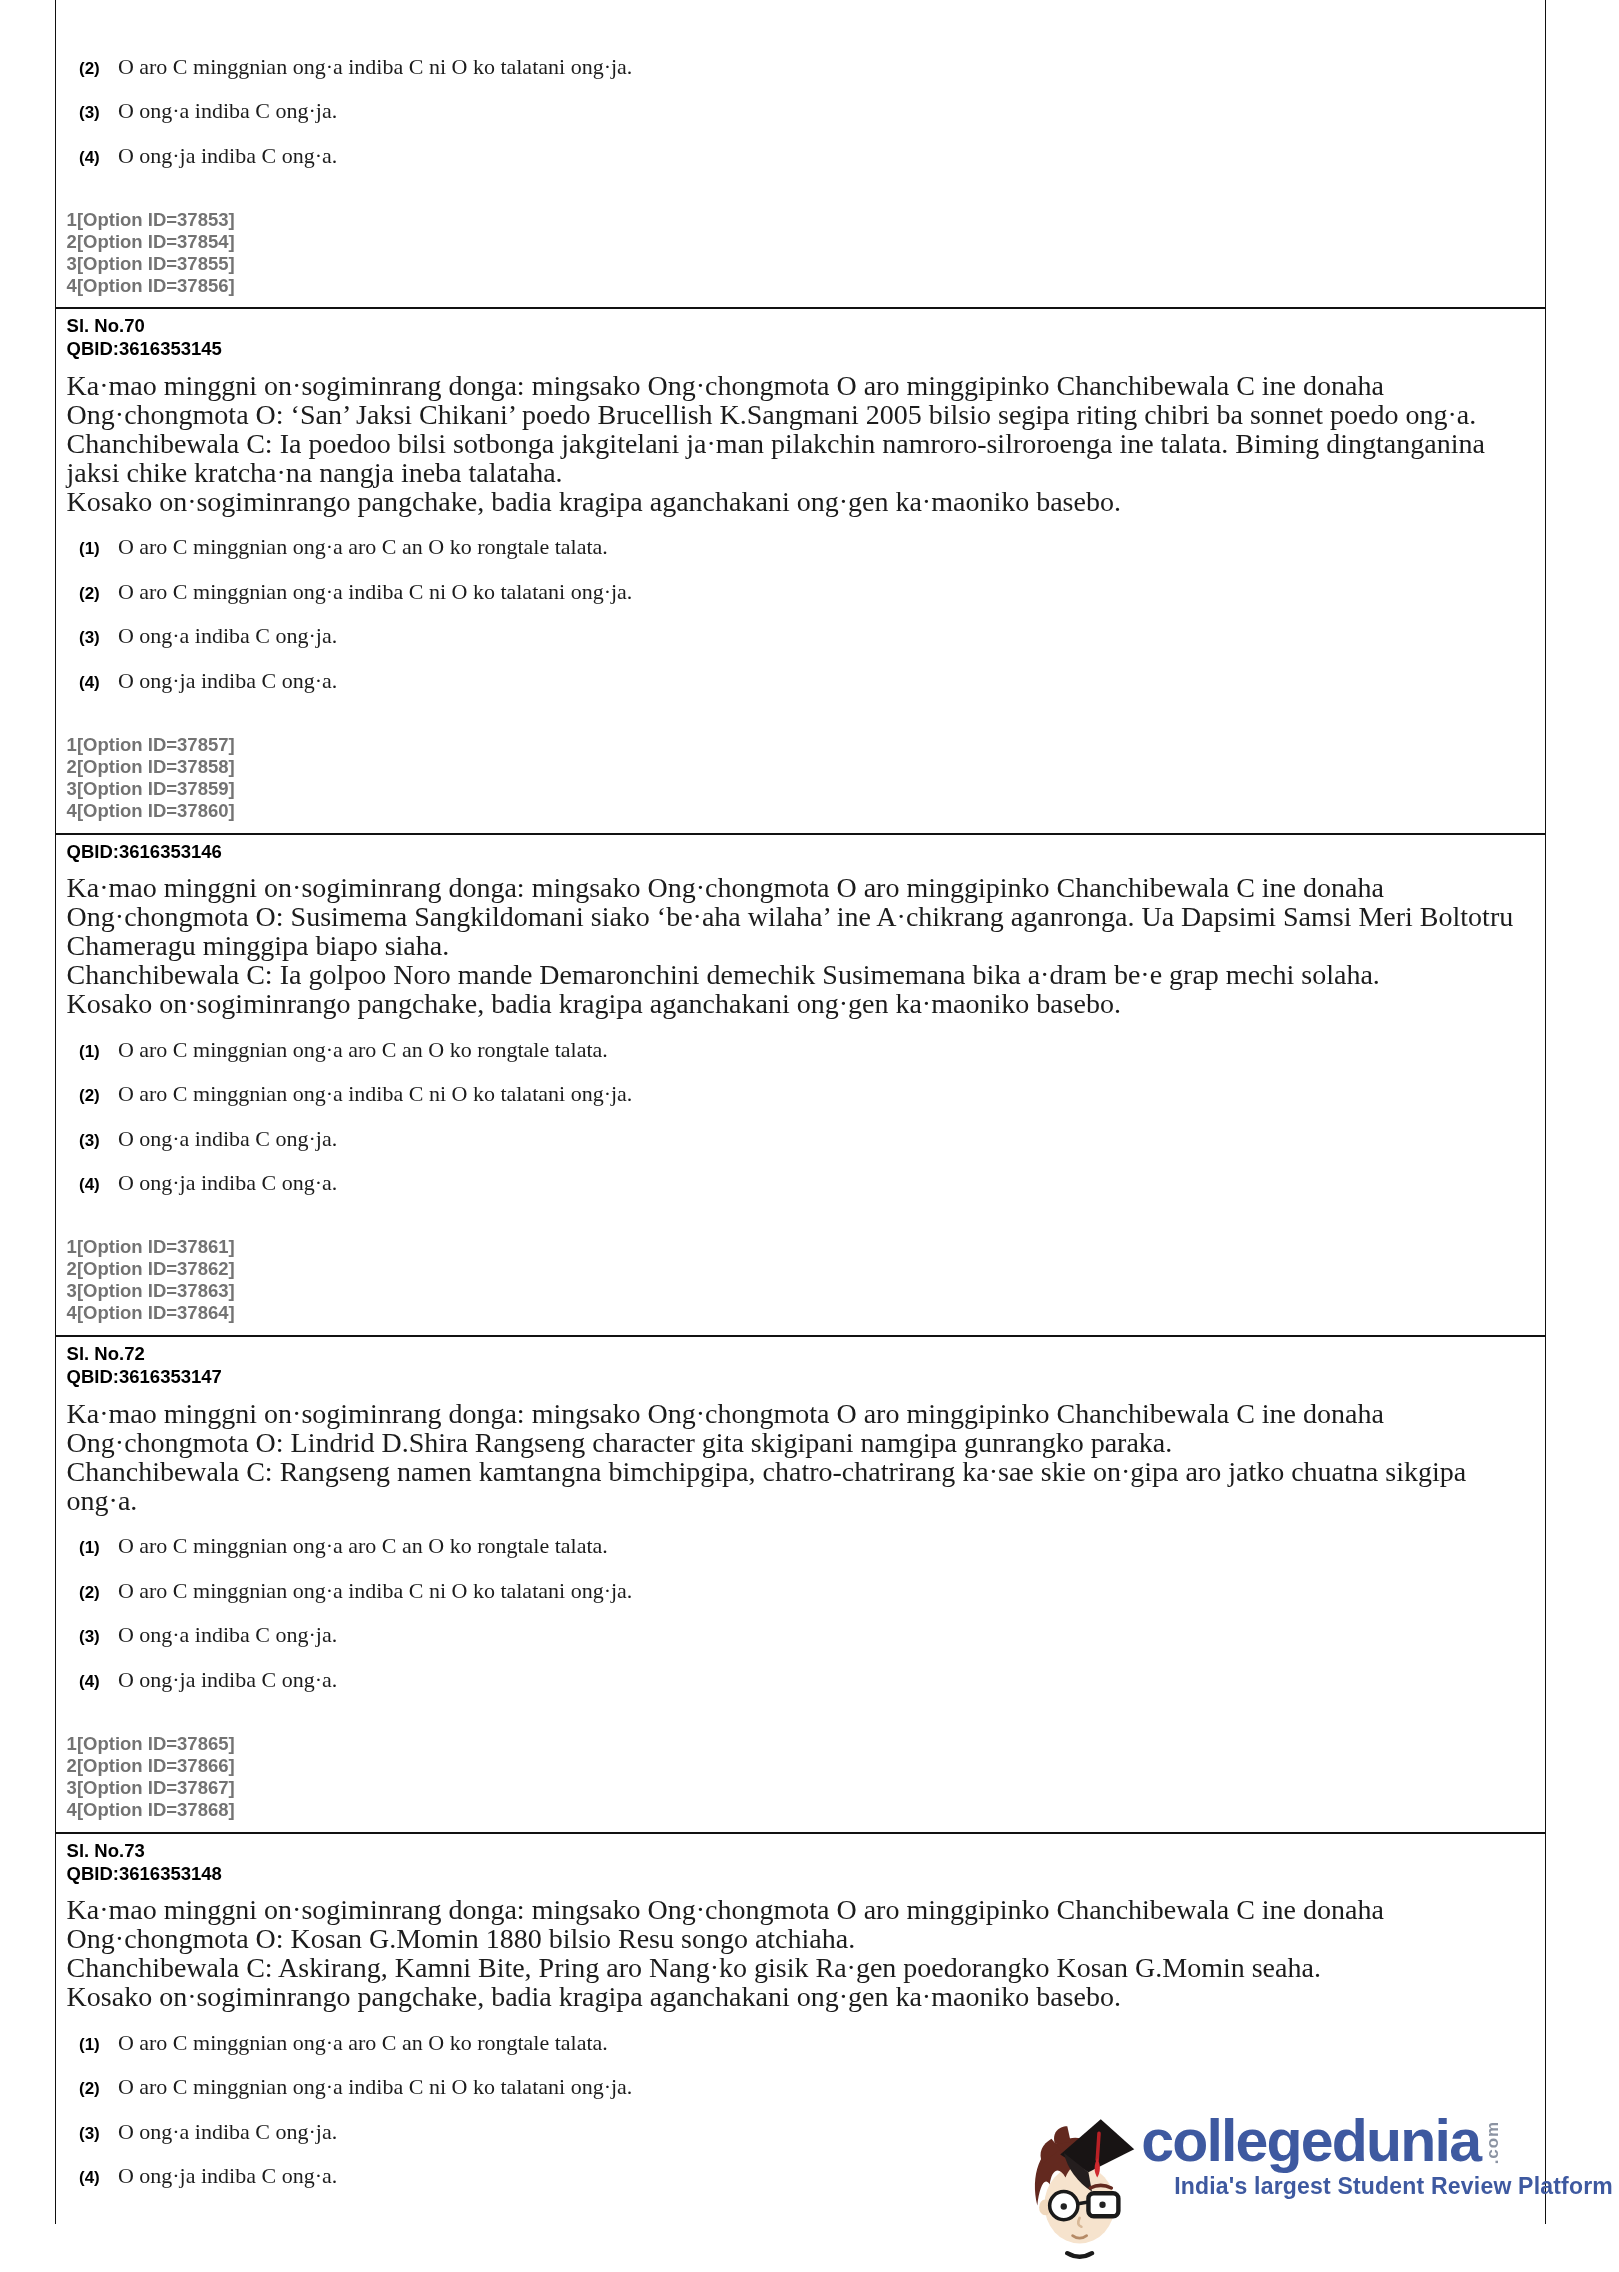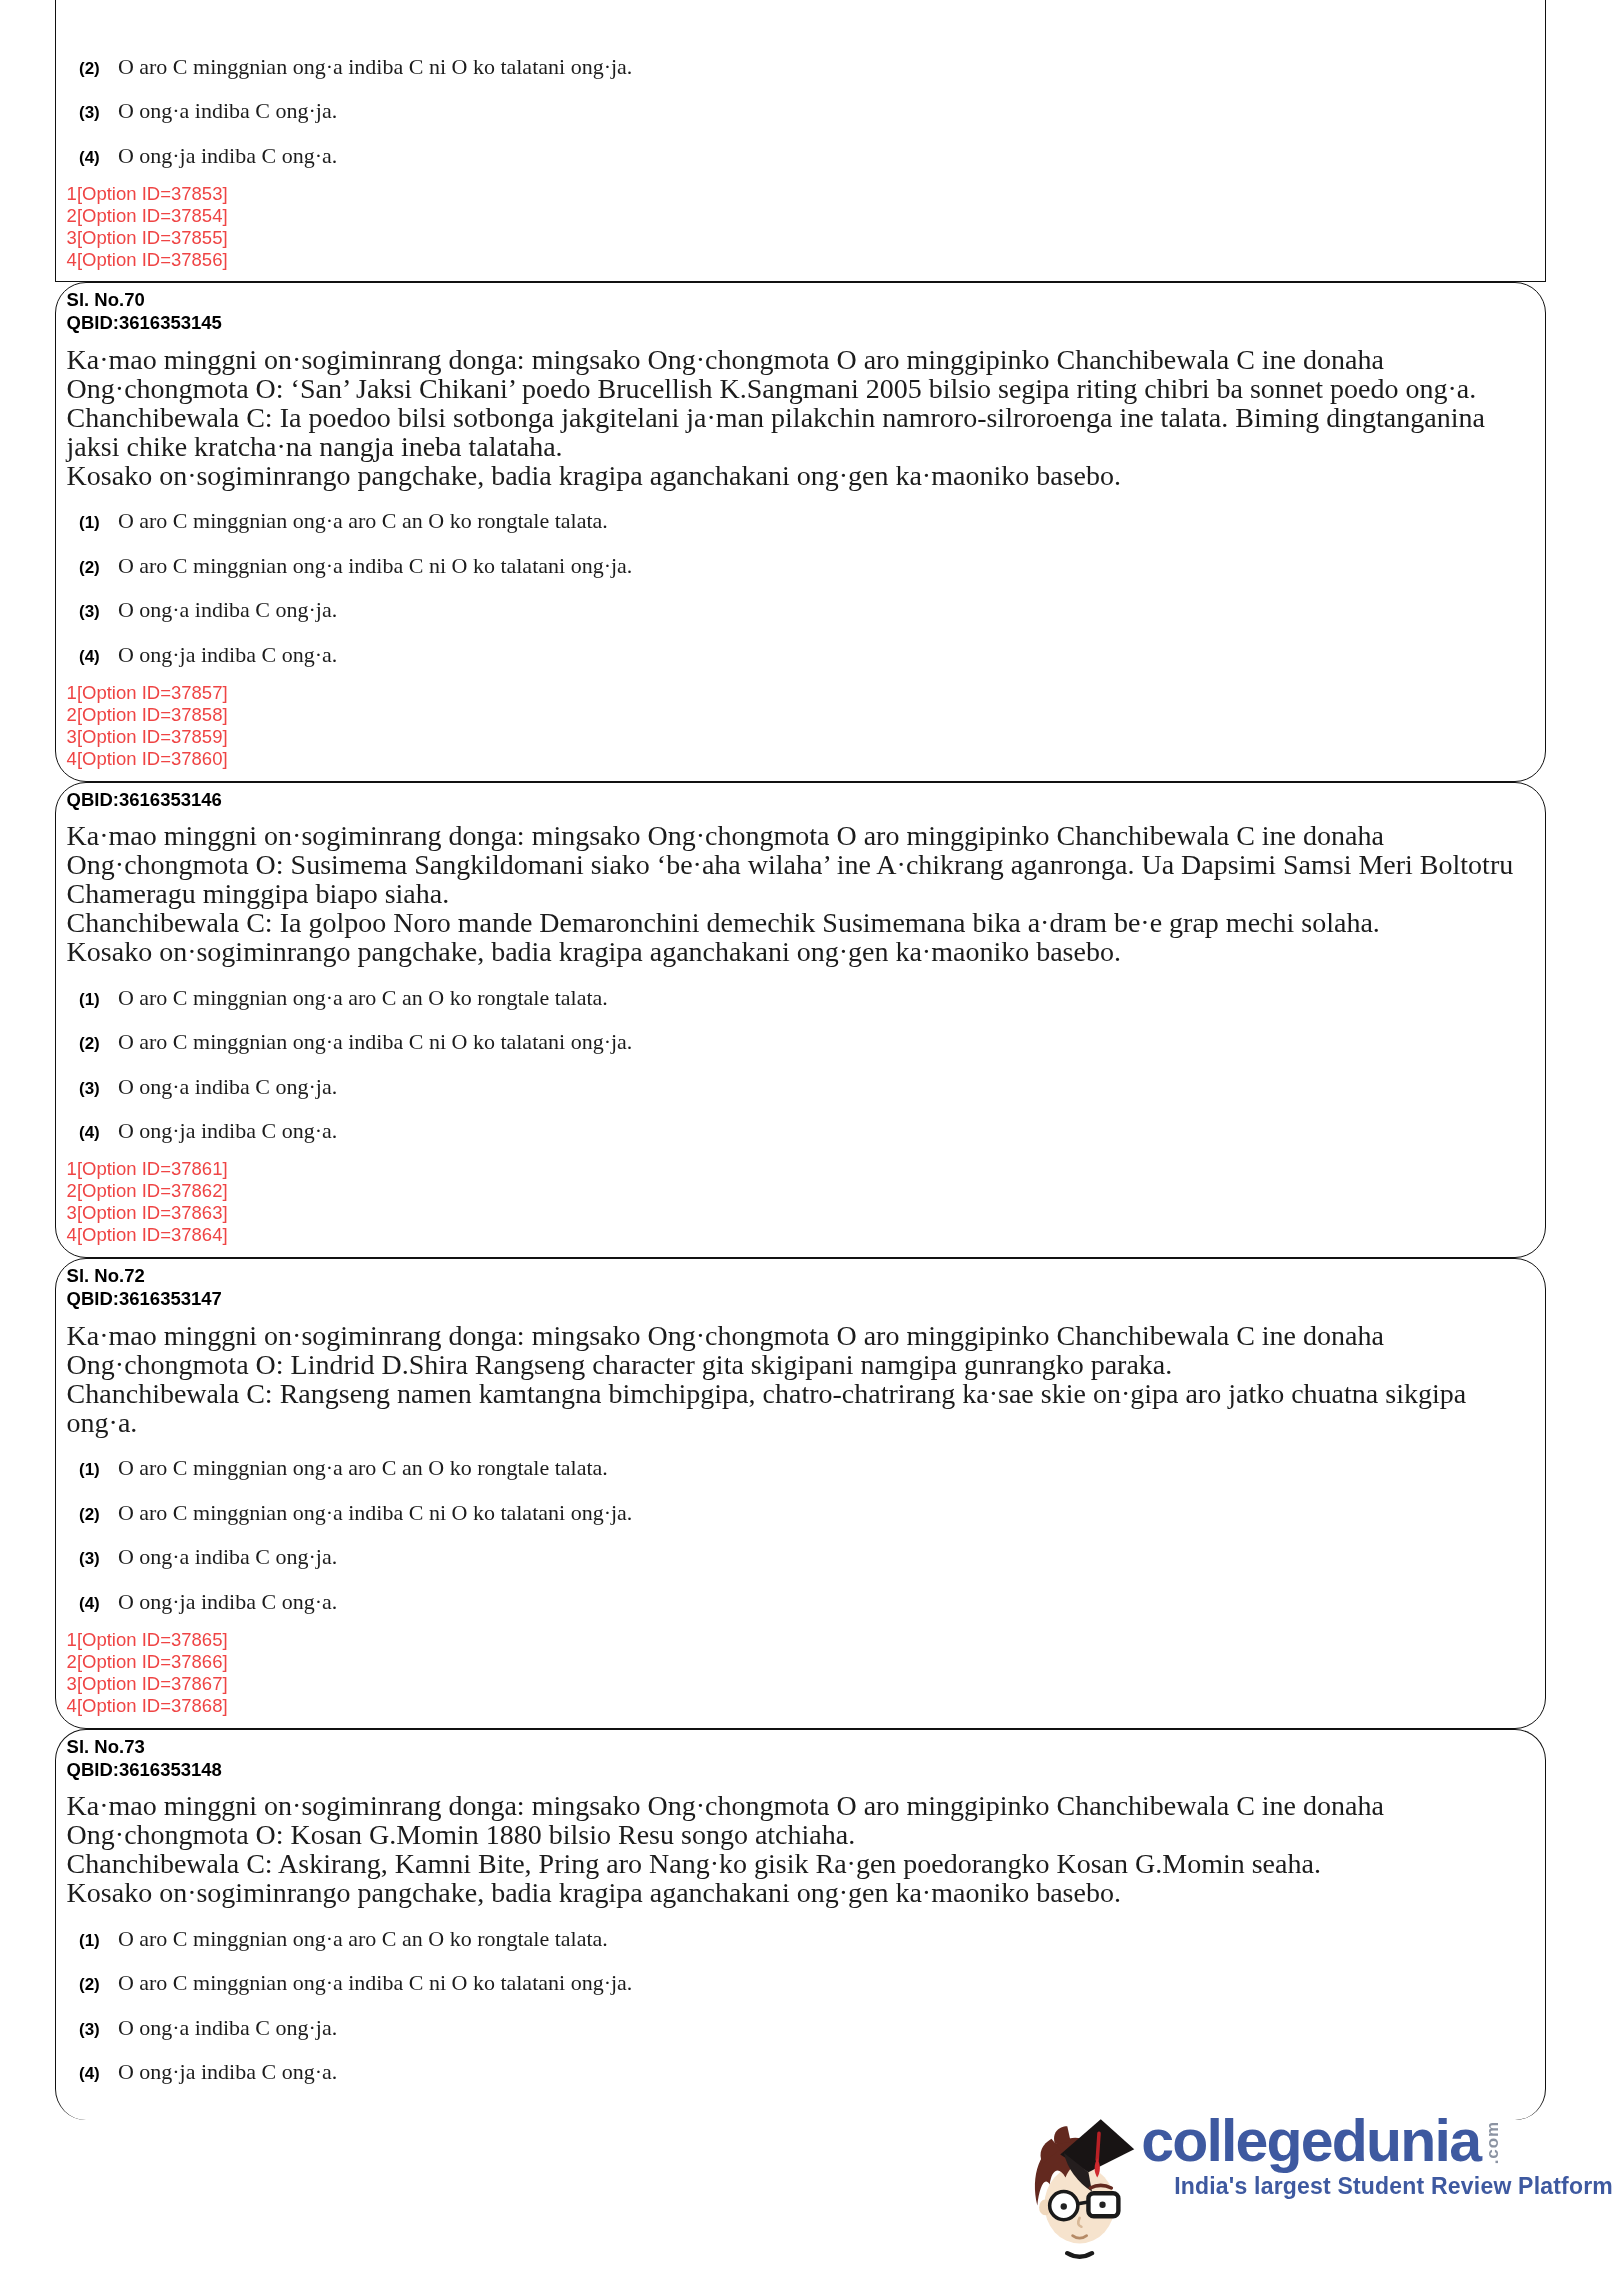--- a/index.html
+++ b/index.html
@@ -18,21 +18,21 @@
     top:0;
     width:1491px;
   }
   .qbox {
     border:1.8px solid #111;
     padding:5.3px 12.4px 10.6px 10.6px;
     background:#fff;
   }
   .qbox.first { border-top:none; padding-top:35px; }
   .qbox.last  { border-bottom:none; padding-bottom:35px; }
-  .qbox + .qbox { margin-top:0;border-radius:31px; }
+  .qbox + .qbox { margin-top:0; }
   .qhead { color:#000; font-weight:bold; font-size:18.5px; line-height:23px; }
   .qpara {
     margin-top:10.6px;
     font-family:"Liberation Serif","DejaVu Serif",serif;
     font-size:28px;
     line-height:29px;
     color:#1c1c1c;
   }
   .opts { margin-top:16px; }
   .opt { display:flex; align-items:baseline; margin-top:18.5px; }
@@ -43,21 +43,21 @@
     width:26.5px;
     flex-shrink:0;
     margin-left:12.4px;
   }
   .opttext {
     font-family:"Liberation Serif","DejaVu Serif",serif;
     font-size:22px;
     color:#1c1c1c;
     padding-left:12.4px;
   }
-  .optids { margin-top:14px; font-weight:normal; font-size:18.5px; line-height:22px; color:#ef4444; }
+  .optids { margin-top:40px; font-weight:bold; font-size:18.5px; line-height:22px; color:#737373; }
   
   .logo {
     position:absolute;
     right:7px;
     top:2114px;
     display:flex;
     align-items:flex-start;
   }
   .mascot { width:111px; height:148px; margin-right:5.3px; flex-shrink:0; }
   .brandcol { display:flex; flex-direction:column; padding-bottom:8.8px; }

